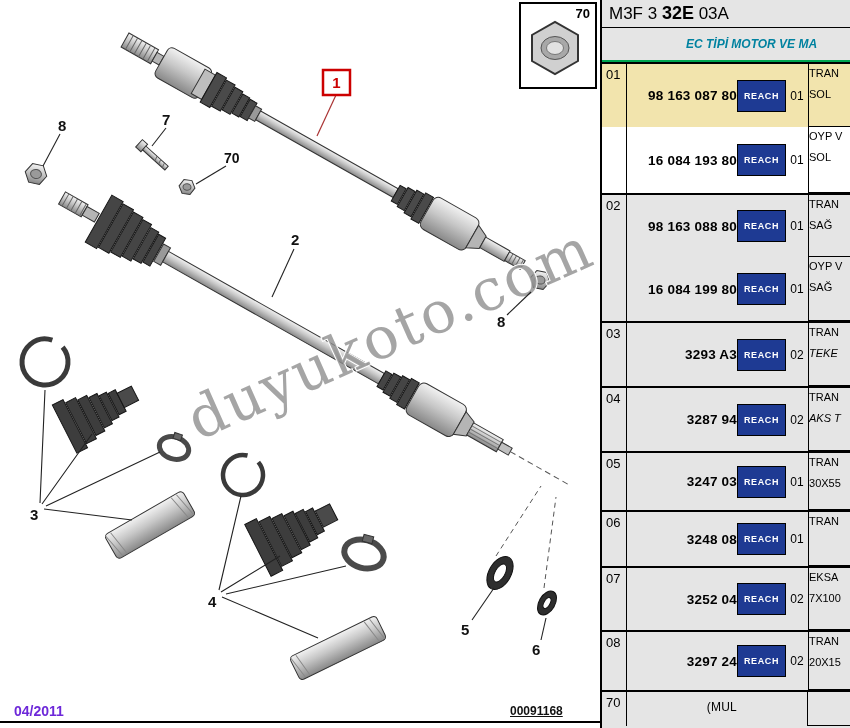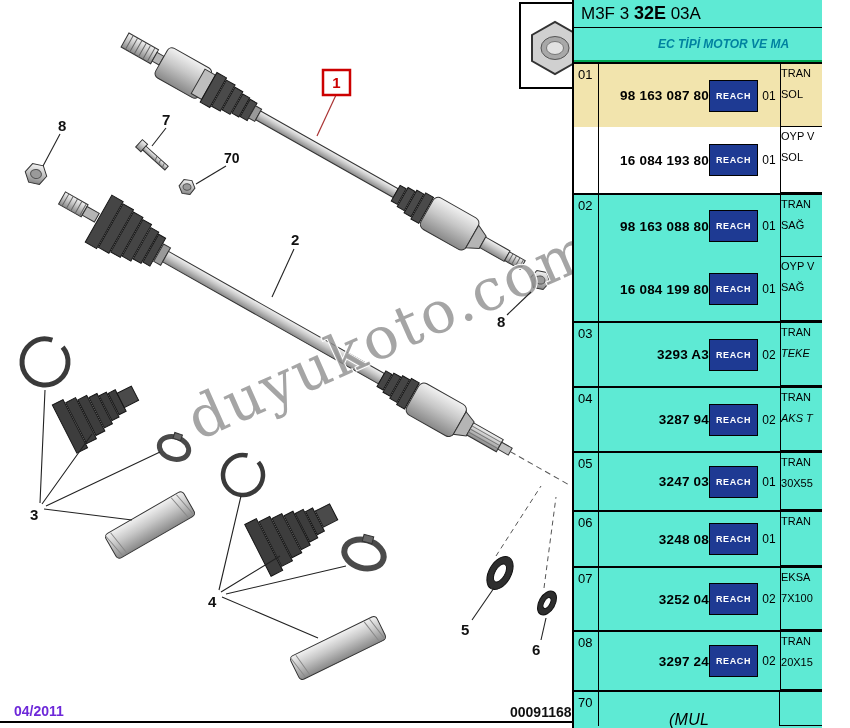--- a/index.html
+++ b/index.html
@@ -3,40 +3,40 @@
 <meta charset="utf-8">
 <style>
   * { margin:0; padding:0; box-sizing:border-box; }
   body { background:#fff; font-family:"Liberation Sans", sans-serif; }
   .page { position:relative; width:850px; height:728px; background:#fff; overflow:hidden; }
 
   
   .diagram { position:absolute; left:0; top:0; width:600px; height:723px; border-bottom:2px solid #000; }
   .diagram svg { position:absolute; left:0; top:0; }
   .date-label { position:absolute; left:14px; top:703px; font-size:14px; font-weight:bold; color:#6d28d9; }
-  .doc-number { position:absolute; left:510px; top:704px; font-size:14px; font-weight:bold; color:#111; }
+  .doc-number { position:absolute; left:510px; top:704px; font-size:12px; font-weight:bold; color:#111;text-decoration:underline; }
 
   
   .nutbox { position:absolute; left:519px; top:2px; width:78px; height:87px; border:2px solid #000; background:#fff; }
   .nutbox .nb-label { position:absolute; right:5px; top:2px; font-size:13px; font-weight:bold; }
 
   
-  .ptable { position:absolute; left:572px; top:0; width:250px; height:728px; border-left:2px solid #000; overflow:hidden; background:#5eead4; }
+  .ptable { position:absolute; left:600px; top:0; width:250px; height:728px; border-left:2px solid #000; overflow:hidden; background:#e5e5e5; }
   .t-title { height:28px; line-height:26px; padding-left:7px; font-size:17px; border-bottom:1.5px solid #000; white-space:nowrap; }
   .t-title b { font-size:18px; }
   .t-sub { height:34px; line-height:32px; padding-left:84px; border-bottom:2px solid var(--underline-green,#00A651);
            color:var(--subtitle-teal,#0082A0); font-style:italic; font-weight:bold; font-size:12px;
            white-space:nowrap; overflow:hidden; }
   .block { display:flex; border-top:2px solid #000; }
   .block.hl { background:linear-gradient(to bottom, var(--highlight,#F2E4AD) 0 63px, #fff 63px); }
   .no { width:25px; border-right:1.5px solid #000; font-size:13px; padding:3px 0 0 4px; flex:none; }
   .bodycol { flex:1; display:flex; flex-direction:column; min-width:0; }
   .sub { display:flex; align-items:center; }
   .part { width:110px; padding-left:4px; font-weight:bold; font-size:13.5px; letter-spacing:.2px; flex:none; white-space:nowrap;text-align:right; }
-  .part.plain { font-weight:normal; font-size:16px; padding-left:18px; padding-top:19px;font-style:italic; }
+  .part.plain { font-weight:normal; font-size:12px; padding-left:18px; padding-top:8px; }
   .reach { background:var(--reach-bg,#1E3A93); border:1px solid #000; color:#fff; font-size:9px; font-weight:bold;
            letter-spacing:.6px; padding:10px 6px; flex:none; cursor:pointer; }
   .qty { width:22px; text-align:center; font-size:12px; flex:none; }
   .desc { margin-left:auto; width:43px; align-self:stretch; border-left:1.5px solid #000; border-bottom:1.5px solid #000;
           padding:3px 1px 3px 0; font-size:11px; display:flex; flex-direction:column; gap:9px; flex:none; overflow:hidden; }
   .desc div { white-space:nowrap; }
   .desc .it { font-style:italic; }
 </style>
 </head>
 <body>

